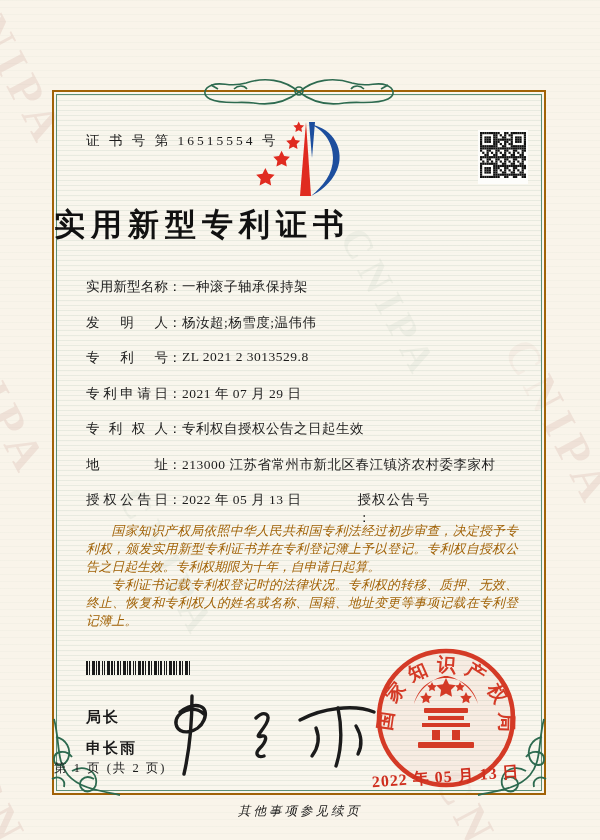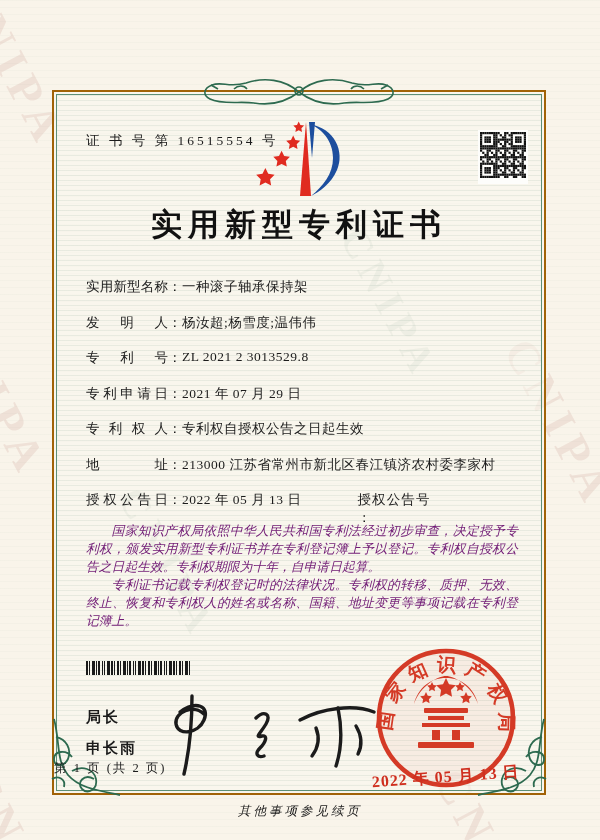--- a/index.html
+++ b/index.html
@@ -28,31 +28,31 @@
     position:absolute; left:2px; top:2px; right:2px; bottom:2px;
     border:1px solid #5d8f76;
     background-image: repeating-linear-gradient(180deg, rgba(62,118,92,0.09) 0 1px, transparent 1px 5px);
   }
   .ornament { position:absolute; z-index:3; pointer-events:none; }
   .ornament svg { display:block; }
   .cert-no { position:absolute; left:32px; top:40px; font-size:13.5px; letter-spacing:3px; z-index:4; }
   .logo { position:absolute; left:50%; transform:translateX(-50%); top:26px; z-index:2; }
   .qr { position:absolute; right:16px; top:38px; z-index:2; background:#fdfdfb; padding:2px; }
   .title {
-    position:absolute; left:0; right:0; top:112px; text-align:center; z-index:4;
+    position:absolute; left:0; right:0; top:112px; z-index:4;
     font-size:31px; font-weight:bold; letter-spacing:6px; color:#111;
   }
   .fields { position:absolute; left:32px; right:24px; top:186px; z-index:4; }
   .frow { display:flex; align-items:flex-start; height:20px; margin-bottom:15.5px; font-size:13.5px; }
   .flabel { display:inline-block; width:82px; text-align:justify; text-align-last:justify; }
   .fcolon { display:inline-block; width:14px; }
   .fvalue { flex:0 1 auto; letter-spacing:0.5px; }
   .grant-pair2 { margin-left:56px; display:flex;flex-direction:column; }
   .paras { position:absolute; left:32px; right:26px; top:430px; z-index:4;
-    font-size:12.8px; line-height:18px; font-style:italic; color:#701a75; text-align:justify; }
+    font-size:12.8px; line-height:18px; font-style:italic; color:#a16207; text-align:justify; }
   .paras p { text-indent:2em; }
   .barcode { position:absolute; left:32px; top:569px; z-index:4; }
   .signer { position:absolute; left:32px; top:616px; z-index:4; font-size:15px; font-weight:bold; letter-spacing:2px; }
   .signer div { margin-bottom:12px; }
   .signature { position:absolute; left:96px; top:598px; z-index:5; }
   .seal { position:absolute; left:308px; top:550px; z-index:6; }
   .page-info { position:absolute; left:0; right:0; bottom:16px; font-size:12.5px; letter-spacing:2px; z-index:4; }
   .continuation { position:absolute; left:0; right:0; top:803px; text-align:center; font-size:12.5px; letter-spacing:3px; z-index:2; font-style:italic; }
 </style>
 </head>

